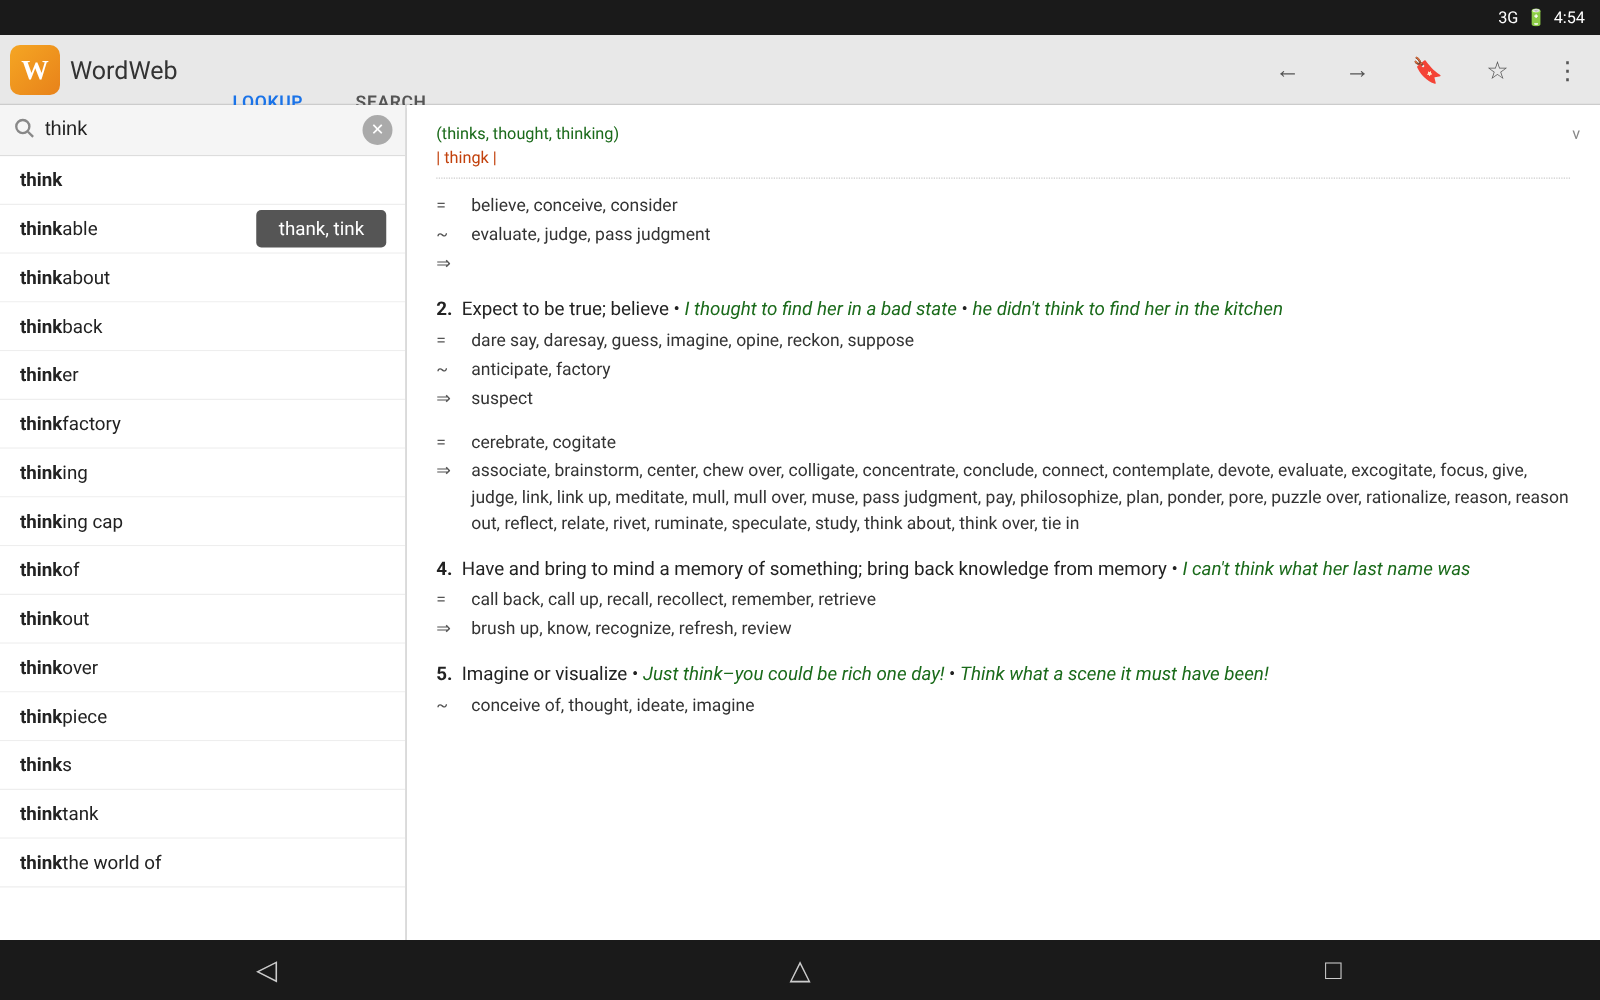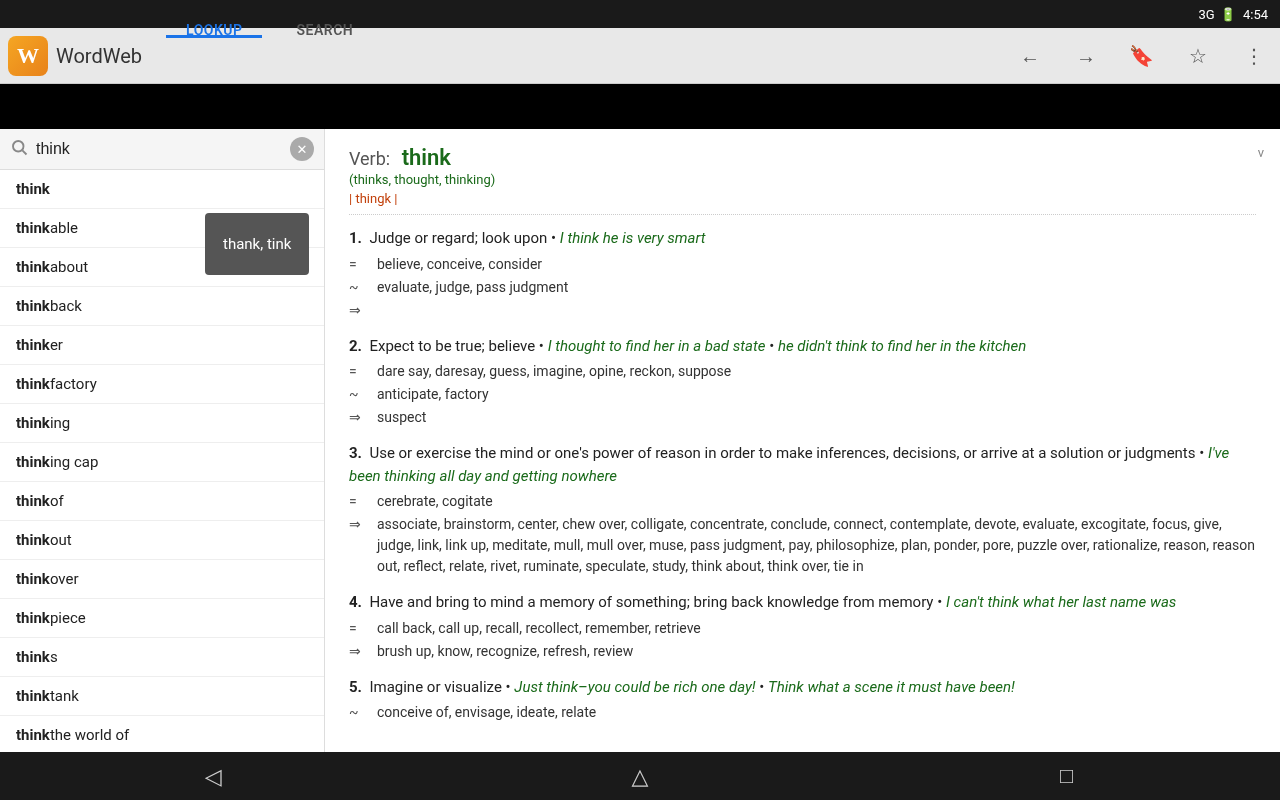--- a/index.html
+++ b/index.html
@@ -49,23 +49,23 @@
       font-family: serif;
     }
     .app-title {
       font-size: 20px;
       color: #333;
       margin-right: 24px;
       font-weight: 400;
     }
     .nav-tabs {
       display: flex;
-      align-items: flex-start;
+      align-items: flex-end;
       height: 68px;
-      gap: 14px;
+      gap: 2px;
     }
     .nav-tab {
       padding: 0 20px;
       display: flex;
       align-items: center;
       font-size: 14px;
       font-weight: 600;
       color: #555;
       cursor: pointer;
       position: relative;
@@ -98,21 +98,20 @@
       cursor: pointer;
       color: #555;
       font-size: 20px;
     }
 
     
     .main {
       display: flex;
       flex: 1;
       overflow: hidden;
-      margin-top: 45px;
     }
 
     
     .sidebar {
       width: 325px;
       background: #fff;
       border-right: 1px solid #ddd;
       display: flex;
       flex-direction: column;
       flex-shrink: 0;
@@ -151,21 +150,21 @@
       cursor: pointer;
     }
 
     
     .suggestion-tooltip {
       position: absolute;
       left: 205px;
       top: 84px;
       background: #555;
       color: #fff;
-      padding: 22px 18px;
+      padding: 6px 18px;
       font-size: 15px;
       border-radius: 4px;
       z-index: 100;
       white-space: nowrap;
     }
 
     
     .word-list {
       overflow-y: auto;
       flex: 1;
@@ -388,31 +387,24 @@
       <div class="word-item">
         <span class="word-bold">think</span>
           <span> the world of</span>
       </div>
     </div>
   </div>
 
   <div class="definition-panel">
     <div class="def-top-right">v</div>
 
-    <div class="word-header">
-      <span class="pos">Verb:</span>
-      <span class="word" style="color:#1a6a1a; margin-left:6px;">think</span>
-    </div>
     <div class="word-forms">(thinks, thought, thinking)</div>
     <div class="word-phonetic">| thingk |</div>
 
     <div class="def-entry">
-      <div class="def-main">
-        <strong>1.</strong>&nbsp;&nbsp;Judge or regard; look upon • <span class="def-example">I think he is very smart</span>
-      </div>
       <div class="def-relation">
         <span class="rel-symbol">=</span>
         <span>believe, conceive, consider</span>
       </div>
       <div class="def-relation">
         <span class="rel-symbol">~</span>
         <span>evaluate, judge, pass judgment</span>
       </div>
       <div class="def-relation">
         <span class="rel-arrow">⇒</span>
@@ -431,23 +423,20 @@
         <span class="rel-symbol">~</span>
         <span>anticipate, factory</span>
       </div>
       <div class="def-relation">
         <span class="rel-arrow">⇒</span>
         <span>suspect</span>
       </div>
     </div>
 
     <div class="def-entry">
-      <div class="def-main">
-        <strong>3.</strong>&nbsp;&nbsp;Use or exercise the mind or one's power of reason in order to make inferences, decisions, or arrive at a solution or judgments • <span class="def-example">I've been thinking all day and getting nowhere</span>
-      </div>
       <div class="def-relation">
         <span class="rel-symbol">=</span>
         <span>cerebrate, cogitate</span>
       </div>
       <div class="def-relation">
         <span class="rel-arrow">⇒</span>
         <span>associate, brainstorm, center, chew over, colligate, concentrate, conclude, connect, contemplate, devote, evaluate, excogitate, focus, give, judge, link, link up, meditate, mull, mull over, muse, pass judgment, pay, philosophize, plan, ponder, pore, puzzle over, rationalize, reason, reason out, reflect, relate, rivet, ruminate, speculate, study, think about, think over, tie in</span>
       </div>
     </div>
 
@@ -464,21 +453,21 @@
         <span>brush up, know, recognize, refresh, review</span>
       </div>
     </div>
 
     <div class="def-entry">
       <div class="def-main">
         <strong>5.</strong>&nbsp;&nbsp;Imagine or visualize • <span class="def-example">Just think–you could be rich one day!</span> • <span class="def-example">Think what a scene it must have been!</span>
       </div>
       <div class="def-relation">
         <span class="rel-symbol">~</span>
-        <span>conceive of, envisage, ideate, relate</span>
+        <span>conceive of, thought, ideate, imagine</span>
       </div>
     </div>
   </div>
 </div>
 
 <div class="bottom-bar">
   <div class="nav-btn">◁</div>
   <div class="nav-btn">△</div>
   <div class="nav-btn">□</div>
 </div>

